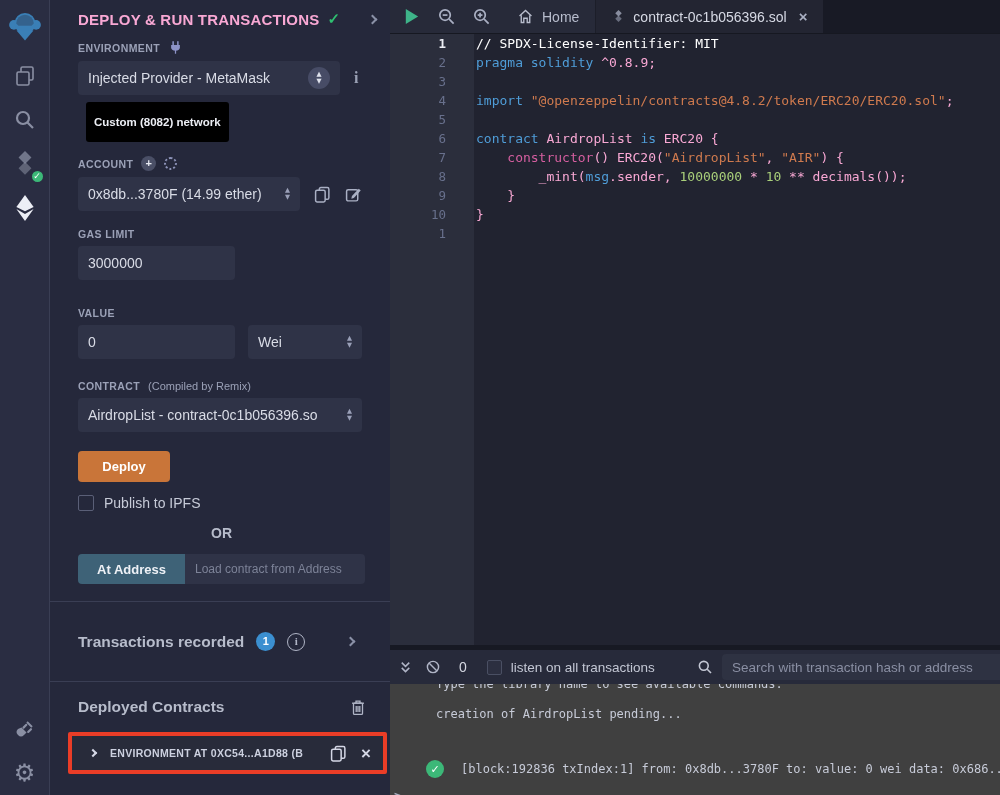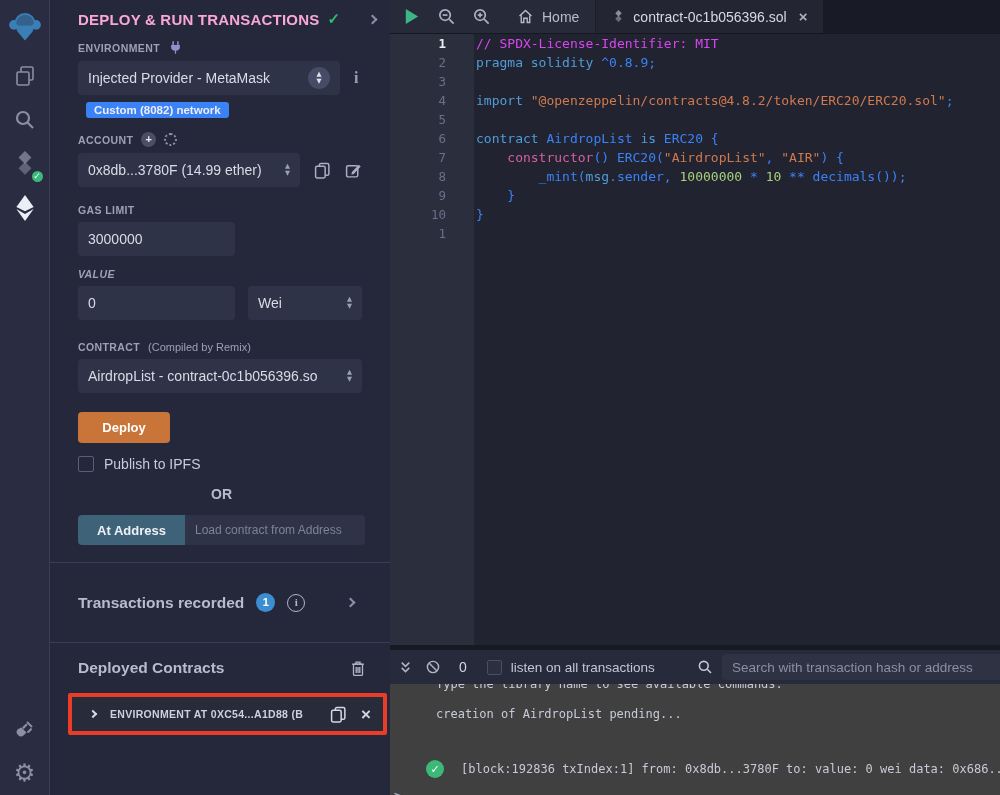--- a/index.html
+++ b/index.html
@@ -33,22 +33,22 @@
     font-size:14px; font-family:"Liberation Sans",sans-serif; display:flex; align-items:center; padding:0 10px; }
   .inp{ width:157px; }
   input.inp{ display:inline-block; line-height:34px; }
   .sel{ position:relative; white-space:nowrap; overflow:hidden; }
   .sel .arrows{ margin-left:auto; color:#9aa0b8; font-size:6.5px; line-height:7px; text-align:center; flex:none;
     font-family:"DejaVu Sans",sans-serif; }
   .env-sel{ width:262px; }
   .env-sel .stepper{ margin-left:auto; width:22px; height:22px; border-radius:50%; background:#474c66;
     color:#dfe2ec; font-size:6.5px; line-height:7px; display:flex; flex-direction:column; align-items:center; justify-content:center;
     font-family:"DejaVu Sans",sans-serif; flex:none; }
-  .net-badge{ display:inline-block; margin:7px 16px 0 36px; background:#3b82f6; color:#eceef4;
-    font-size:11.5px; font-weight:bold; padding:2px 8px; border-radius:3px; }
+  .net-badge{ display:inline-block; margin:7px 16px 0 36px; background:#000000; color:#eceef4;
+    font-size:11.5px; font-weight:bold; padding:14px 8px; border-radius:3px; }
   .acct-sel{ width:232px; }
   .icon-after{ margin-left:14px; color:#aab0c4; }
   .plus-circle{ width:15px; height:15px; border-radius:50%; background:#4a4f66; color:#e8eaf2;
     font-size:11px; line-height:14px; text-align:center; font-weight:bold; }
   .spinner{ width:13px; height:13px; border-radius:50%; border:2px dotted #8d93b8; }
   .unit-sel{ width:114px; margin-left:13px; }
   .contract-sel{ width:287px; }
   .btn-deploy{ margin:19px 0 0 28px; width:92px; height:31px; background:#c97539; border:none; border-radius:4px;
     color:#fff; font-size:13px; font-weight:bold; font-family:"Liberation Sans",sans-serif; }
   .ipfs-row{ display:flex; align-items:center; gap:10px; margin:13px 0 0 28px; }
@@ -86,22 +86,22 @@
   .tab.active{ background:#232532; color:#d6d9e4; border-left:1px solid #1c1e29; }
   .tab .close{ color:#aab0c3; font-size:15px; font-weight:bold; margin-left:4px; }
   .tab-fill{ flex:1; background:#181a25; }
   .editor{ flex:1; position:relative; background:#212330; overflow:hidden; }
   .gutter-bg{ position:absolute; left:0; top:0; bottom:0; width:84px; background:#2b2e3c; }
   #code-lines{ position:relative; padding-top:2px; }
   .code-row{ display:flex; height:19px; line-height:19px; }
   .ln{ width:56px; text-align:right; font:12.5px "DejaVu Sans Mono",monospace; color:#68708c; flex:none; }
   .ln.active{ color:#eceef5; font-weight:bold; }
   .cl{ padding-left:30px; font:13px "DejaVu Sans Mono",monospace; white-space:pre; }
-  .tk-com{ color:#d946ef; } .tk-kw{ color:#4f9dd8; } .tk-str{ color:#cf7a4e; }
-  .tk-num{ color:#a9cf7a; } .tk-pl{ color:#3b82f6; } .tk-fn{ color:#d75fa1; }
+  .tk-com{ color:#ffffff; } .tk-kw{ color:#4f9dd8; } .tk-str{ color:#cf7a4e; }
+  .tk-num{ color:#a9cf7a; } .tk-pl{ color:#f9a8d4; } .tk-fn{ color:#d75fa1; }
   
   .terminal{ height:150px; flex:none; display:flex; flex-direction:column; }
   .term-handle{ height:5px; background:#171923; }
   .term-toolbar{ height:34px; background:#272a3a; display:flex; align-items:center; padding:0 8px; color:#b0b5c6; flex:none; }
   .term-toolbar .t-ico{ margin-right:12px; display:flex; align-items:center; }
   .term-count{ font-size:14px; color:#d5d8e2; margin:0 20px 0 6px; }
   .term-cbx{ width:15px; height:15px; border:1px solid #4a4f63; background:#2c2f40; border-radius:2px; margin-right:9px; flex:none; }
   .listen-lbl{ font-size:13.5px; color:#c3c7d4; white-space:nowrap; }
   .term-search-ico{ margin-left:42px; margin-right:9px; color:#c3c7d4; }
   .term-search{ width:290px; height:26px; flex:none; background:#2e3242; border:none; border-radius:4px;
@@ -221,21 +221,21 @@
       </span>
     </div>
 
     <div class="lbl-row" style="margin-top:17px;">
       <span class="lbl">GAS LIMIT</span>
     </div>
     <div class="field-row">
       <input class="inp" value="3000000" style="">
     </div>
 
-    <div class="lbl-row" style="margin-top:12px;font-style:italic;">
+    <div class="lbl-row" style="margin-top:27px;">
       <span class="lbl">VALUE</span>
     </div>
     <div class="field-row">
       <input class="inp" value="0" style="">
       <div class="sel unit-sel">
         <span>Wei</span>
         <span class="arrows">▲<br>▼</span>
       </div>
     </div>
 

